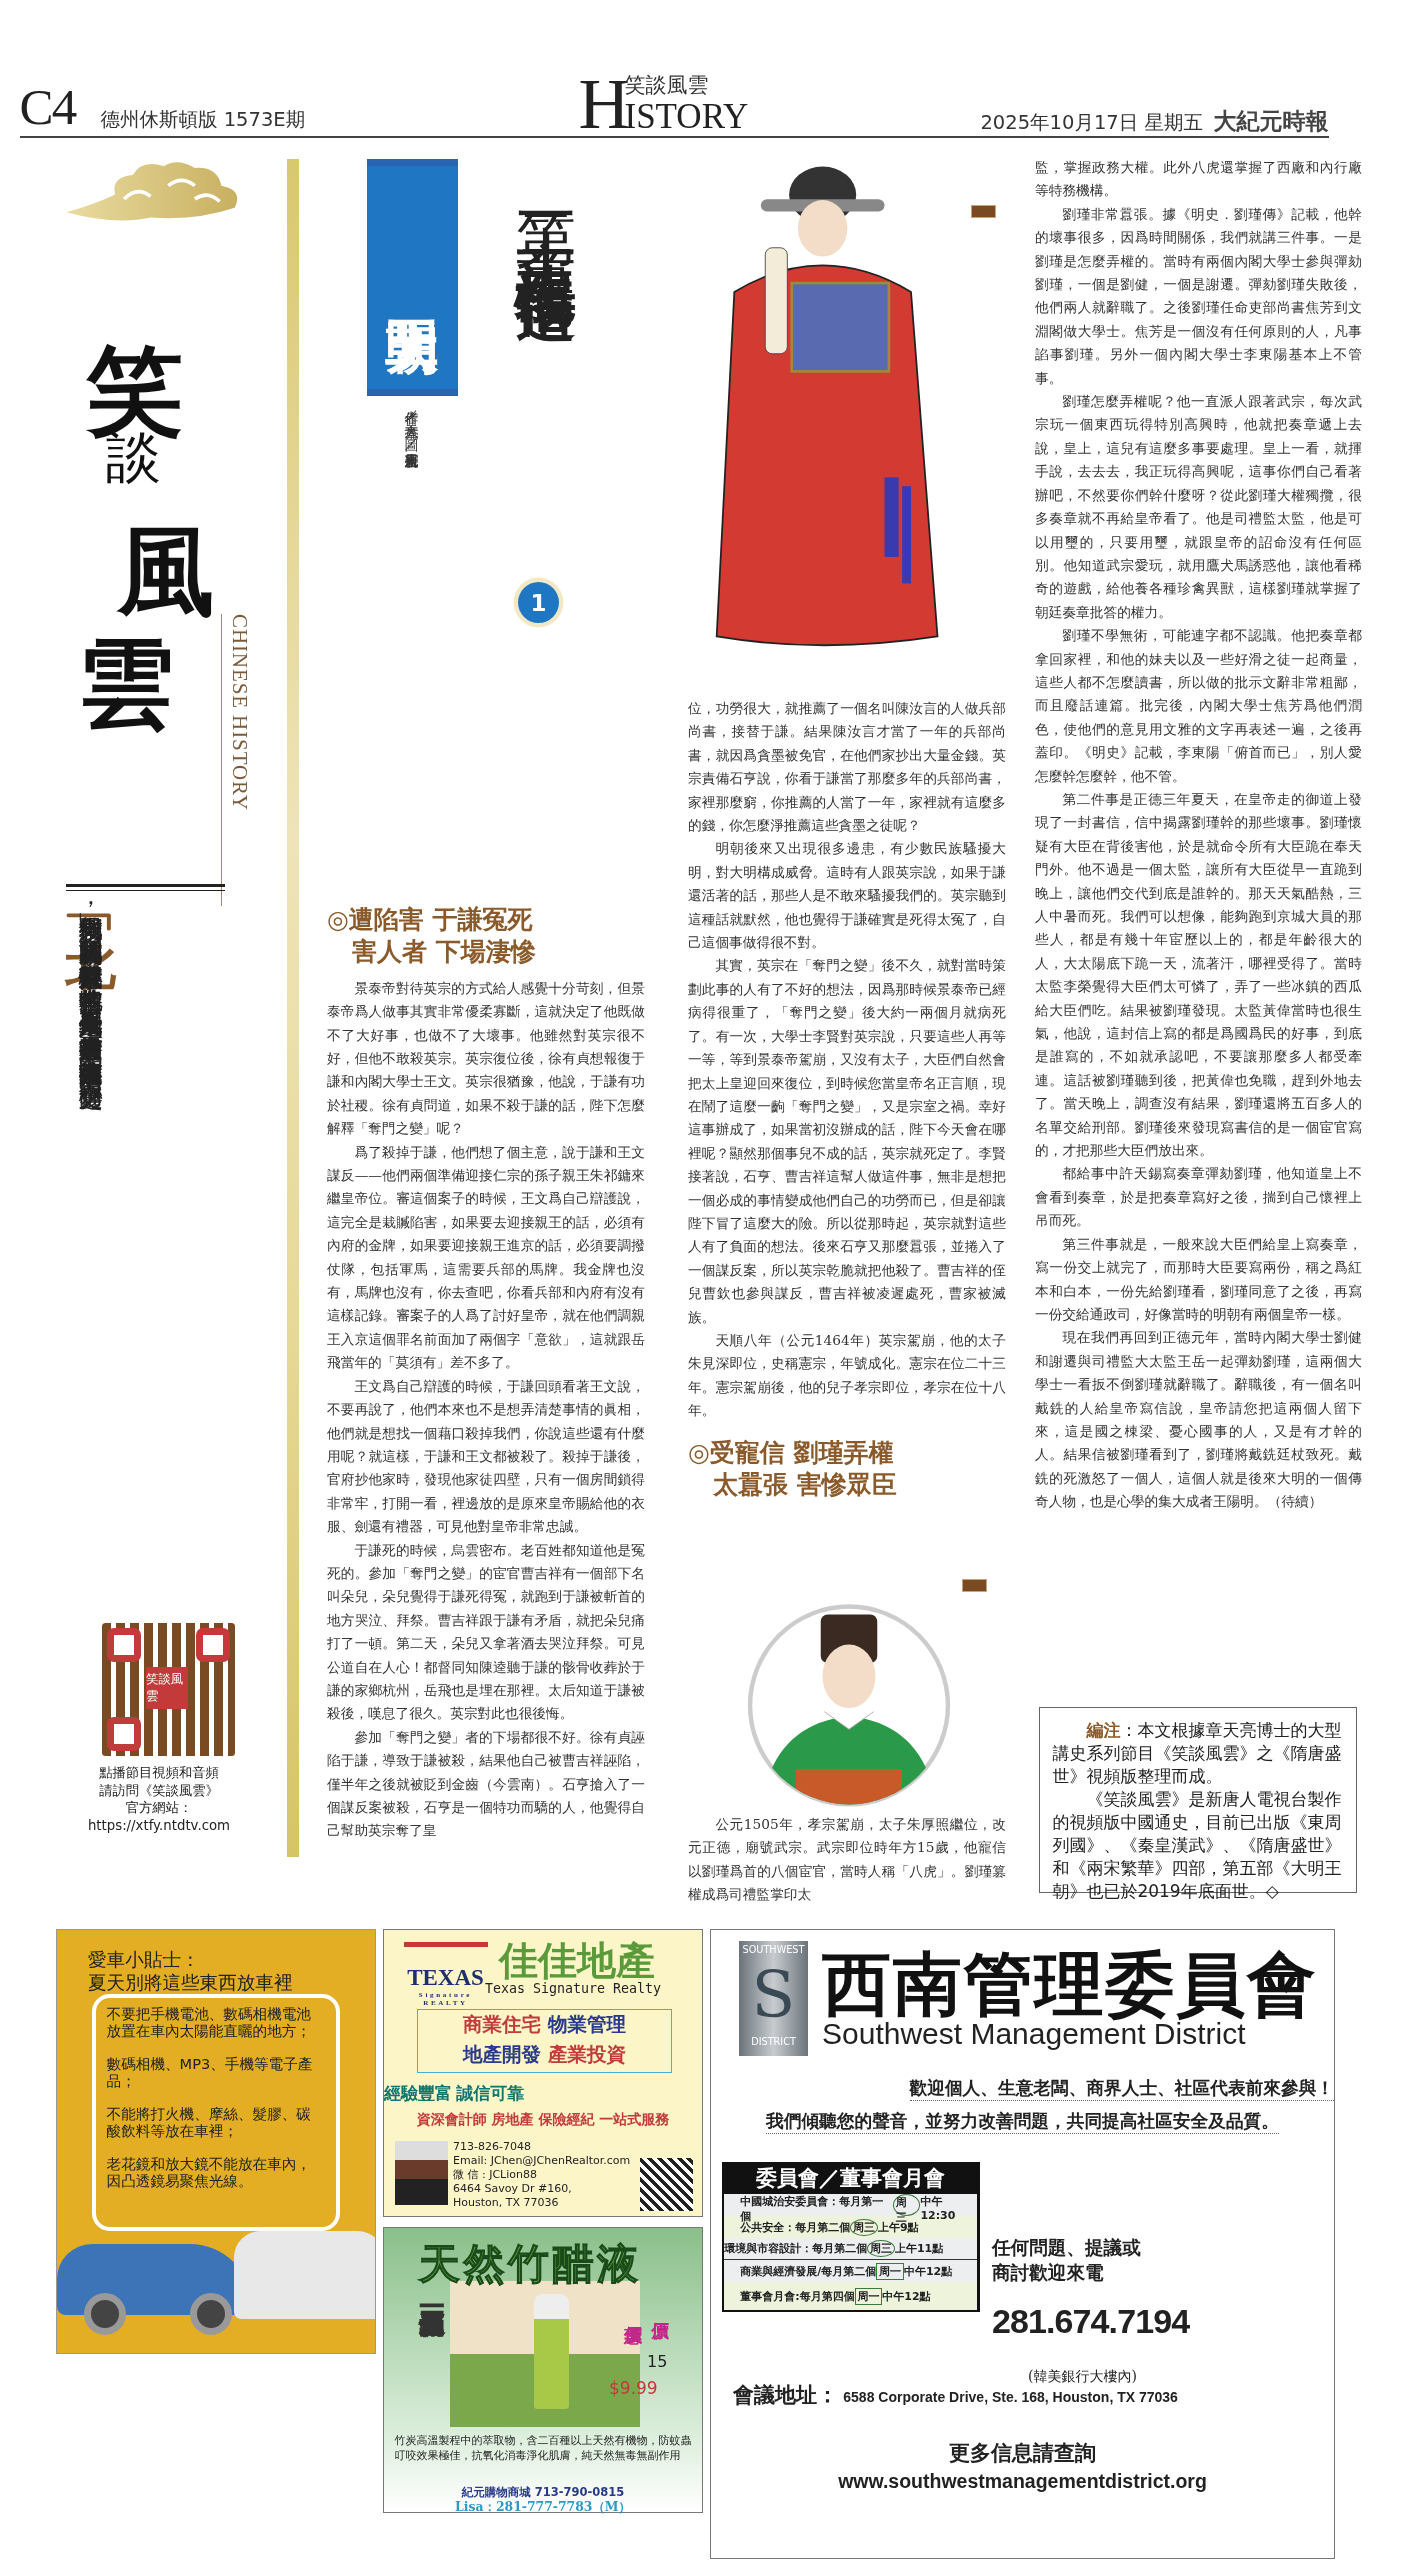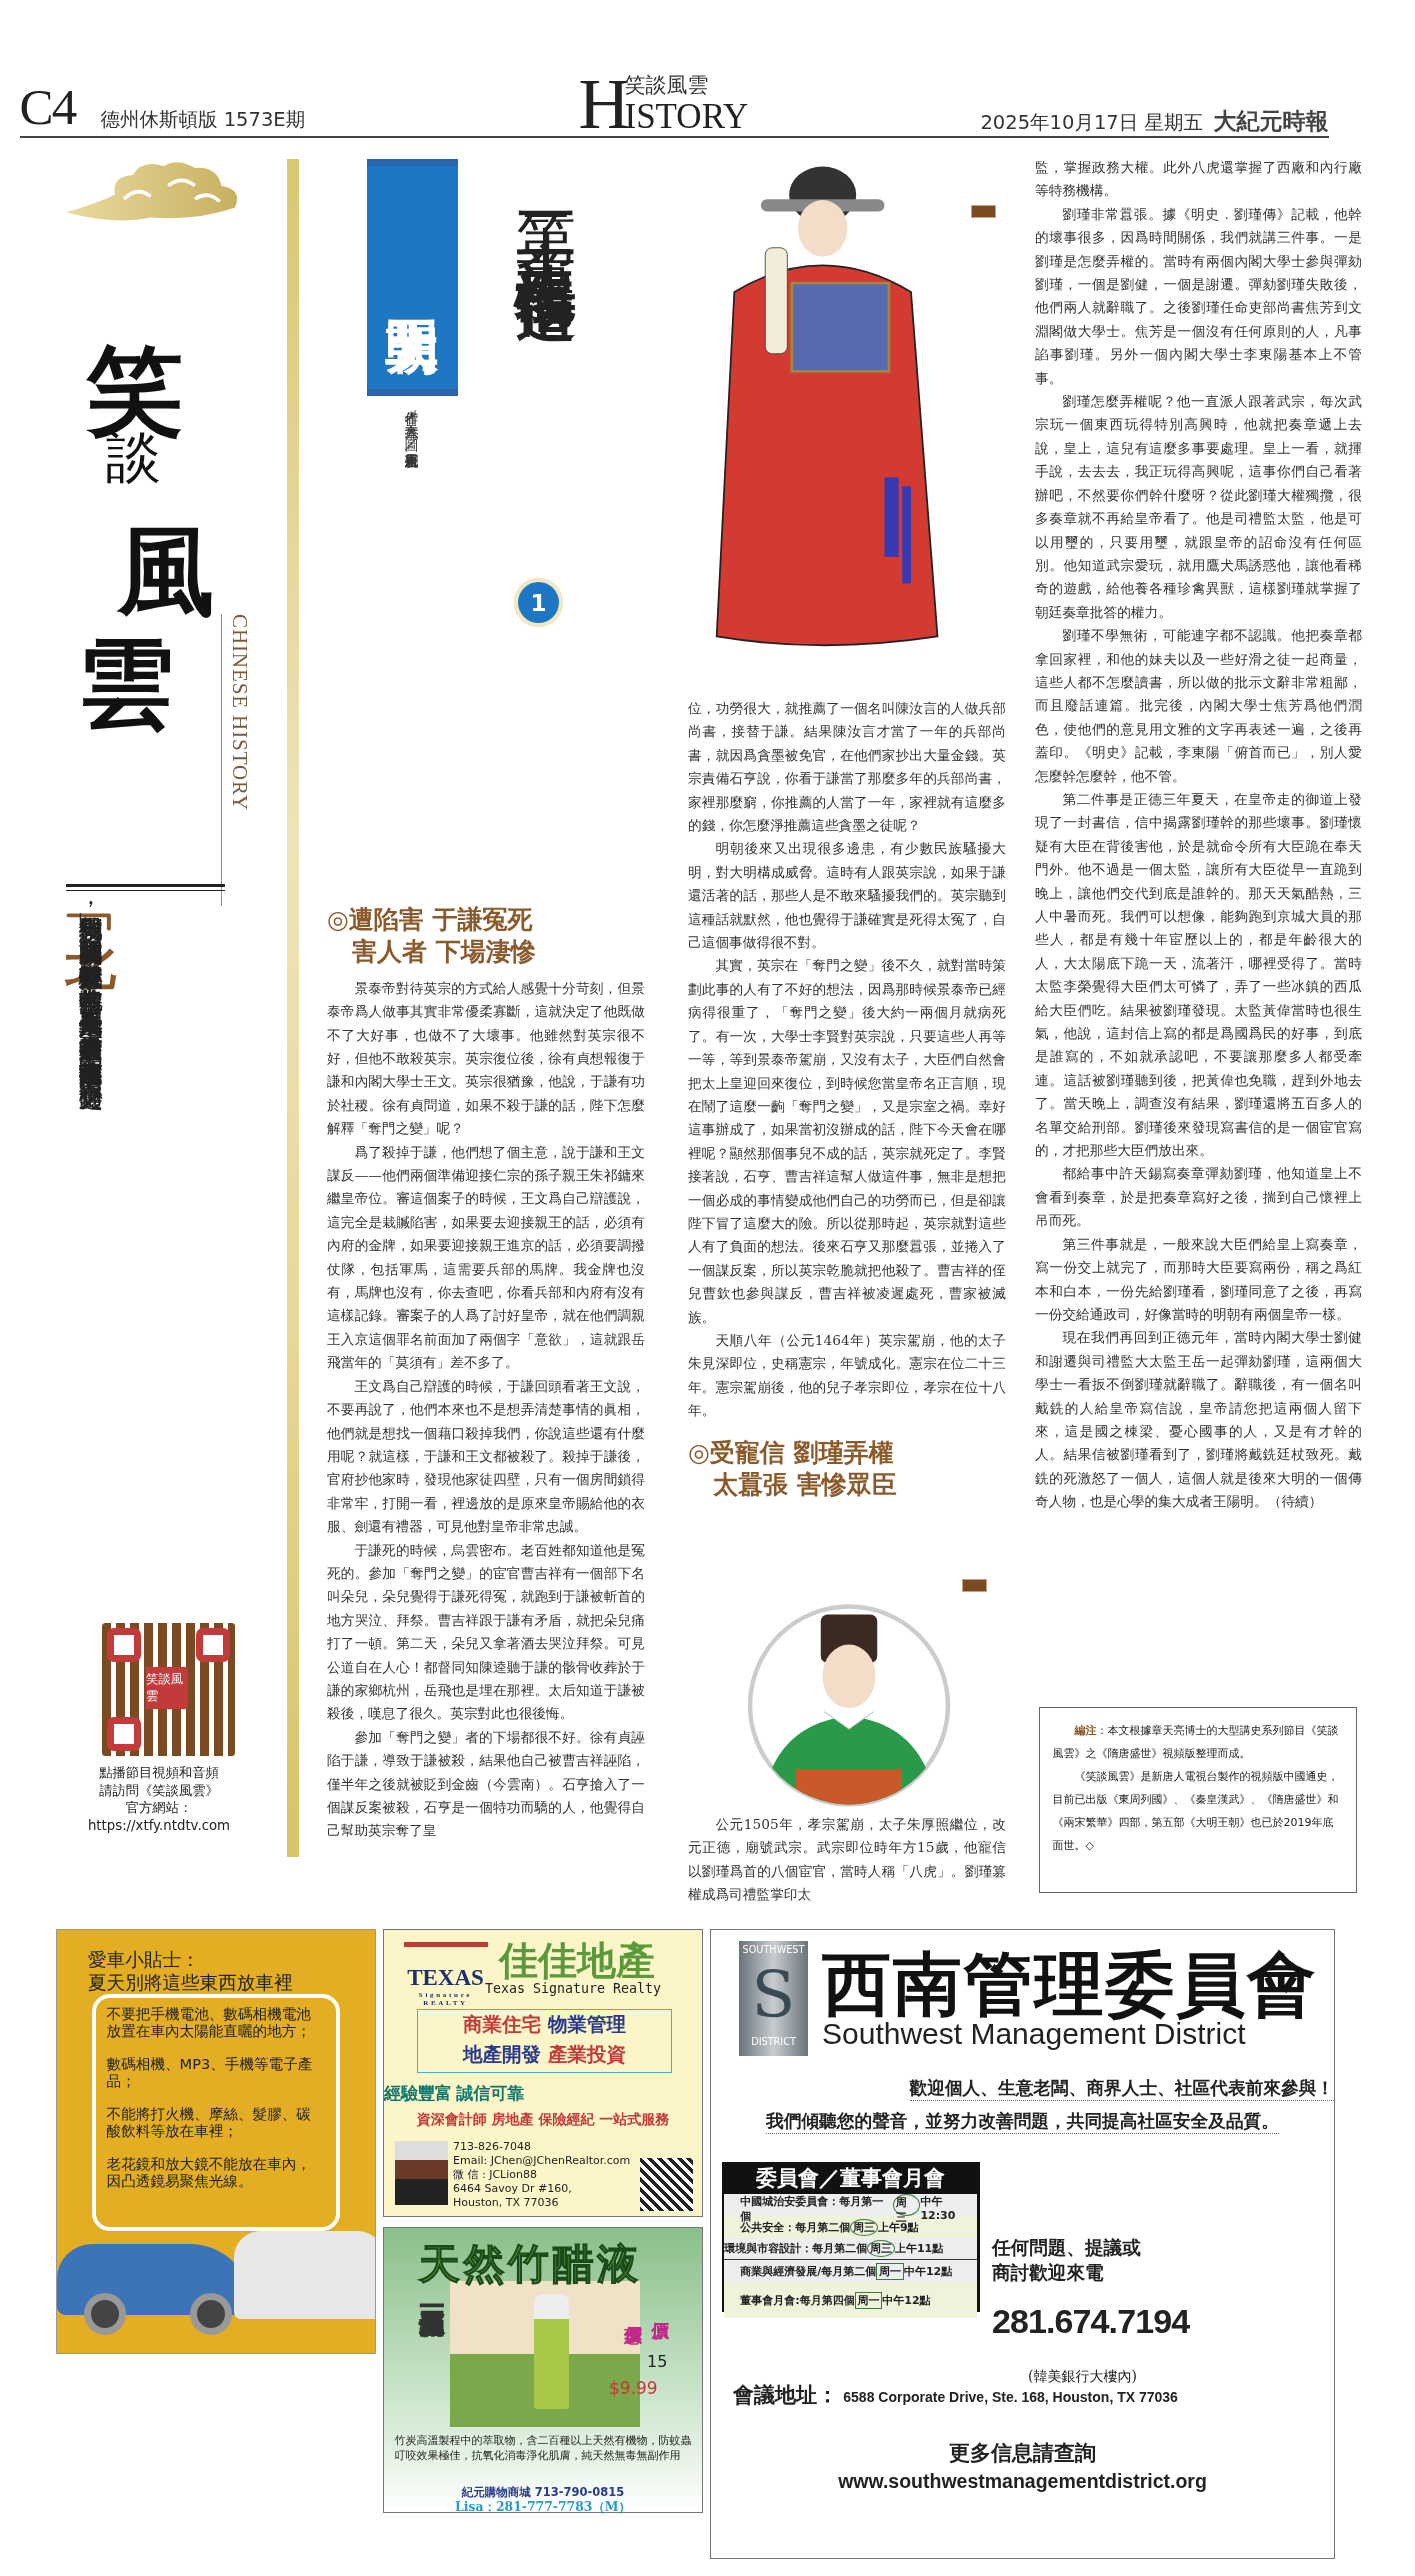--- a/index.html
+++ b/index.html
@@ -40,21 +40,21 @@
 .sub-h .ring{font-weight:normal;color:#8a5a2a}
 #c1{left:327px;top:904px;width:318px}
 #c2{left:688px;top:697px;width:318px}
 #c3{left:1035px;top:156px;width:327px}
 
 #fig1{left:699px;top:159px;width:265px;height:522px}
 #fig2{left:743px;top:1601px;width:212px;height:208px}
 .tag{position:absolute;background:#7a4a22;color:#fff;font-family:"DejaVu Sans",sans-serif;font-size:13.3px;writing-mode:vertical-rl;padding:5.3px 2.7px;border:1.8px solid #c8a57a}
 #fig2cap{left:688px;top:1813px;width:318px}
 
-#note{left:1039px;top:1707px;width:318px;height:186px;border:1.3px solid #666;padding:10.6px 12.4px;font-family:"DejaVu Sans",sans-serif;font-size:11px;line-height:23px;color:#222}
+#note{left:1039px;top:1707px;width:318px;height:186px;border:1.3px solid #666;padding:10.6px 12.4px;font-family:"DejaVu Sans",sans-serif;font-size:17px;line-height:23px;color:#222}
 #note .lab{color:#8a5a2a;font-weight:bold}
 
 #ad1{left:56px;top:1929px;width:320px;height:425px;background:#e3ad24;border:0.9px solid #999;overflow:hidden}
 #ad1 h3{position:absolute;left:31px;top:17.7px;font-family:"DejaVu Sans",sans-serif;font-size:18.6px;line-height:23px;color:#222;font-weight:normal}
 #ad1 .box{position:absolute;left:35px;top:64px;width:248px;height:237px;border:4.4px solid #fff;border-radius:17.7px;padding:7px 10.6px;font-family:"DejaVu Sans",sans-serif;font-size:14.6px;line-height:17px;color:#222}
 #ad1 .box p{margin-bottom:16px}
 #ad1 .car1{position:absolute;left:0;top:314px;width:195px;height:71px;background:#3d74b8;border-radius:35px 62px 8.8px 8.8px}
 #ad1 .car2{position:absolute;left:177px;top:301px;width:150px;height:88px;background:#e8e8e8;border-radius:26.5px 26.5px 7px 7px}
 #ad1 .wheel{position:absolute;width:42px;height:42px;border-radius:50%;background:#444;border:7px solid #999}
 #ad2{left:383px;top:1929px;width:320px;height:288px;background:#fbf5c8;border:0.9px solid #777}
@@ -274,21 +274,21 @@
       <div style="display:flex;align-items:center;height:22px;background:#eceef0;padding-left:0;border-bottom:1.8px solid #333">
           <span>環境與市容設計：每月第二個</span>
           <span style="border:1.8px solid #3a7a3a;border-radius:50%;padding:0 1.8px">周三</span>
           <span>上午11點</span>
         </div>
       <div style="display:flex;align-items:center;height:22px;background:#eceef0;padding-left:16px">
           <span>商業與經濟發展/每月第二個</span>
           <span style="border:1.8px solid #3a7a3a;padding:0 1.8px">周一</span>
           <span>中午12點</span>
         </div>
-      <div style="display:flex;align-items:center;height:36px;background:#eef3dc;padding-left:16px">
+      <div style="display:flex;align-items:center;height:28px;background:#eef3dc;padding-left:16px">
           <span>董事會月會:每月第四個</span>
           <span style="border:1.8px solid #3a7a3a;padding:0 1.8px">周一</span>
           <span>中午12點</span>
         </div>
     </div>
   </div>
   <div class="abs" style="left:281px;top:305px;width:159px;font-family:'DejaVu Sans',sans-serif;font-weight:bold;font-size:18.6px;line-height:25px">任何問題、提議或商討歡迎來電</div>
   <div class="abs" style="left:281px;top:372px;font-family:'Liberation Sans',sans-serif;font-weight:bold;font-size:34px;letter-spacing:-0.9px">281.674.7194</div>
   <div class="abs" style="left:317px;top:438px;font-family:'DejaVu Serif',serif;font-size:14px">(韓美銀行大樓內)</div>
   <div class="abs" style="left:22px;top:451px;font-family:'Liberation Sans',sans-serif;font-weight:bold;font-size:14px;display:flex;align-items:baseline;gap:5.3px">

